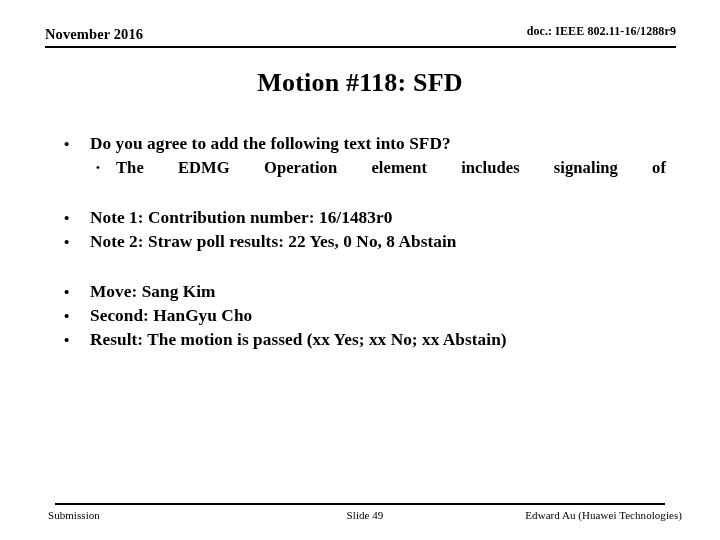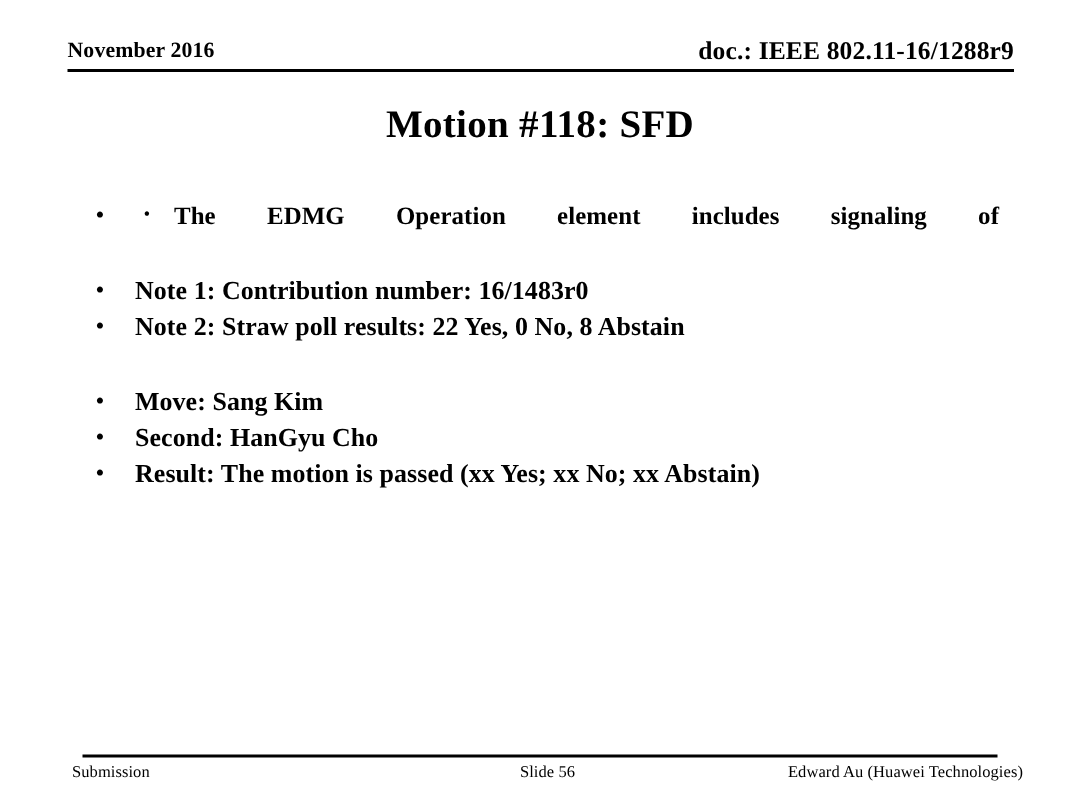--- a/index.html
+++ b/index.html
@@ -37,21 +37,21 @@
     top: 2px;
     font-size: 14.5px;
     font-weight: bold;
     letter-spacing: 0.1px;
     white-space: nowrap;
   }
   .header-doc {
     position: absolute;
     right: 0px;
     top: 0px;
-    font-size: 17px;
+    font-size: 12px;
     font-weight: bold;
     letter-spacing: 0.1px;
     white-space: nowrap;
     text-align: right;
   }
   .header-rule {
     position: absolute;
     left: 45px;
     top: 46px;
     width: 631px;
@@ -180,20 +180,21 @@
   </div>
   <div class="header-rule"></div>
 
   <div class="title">Motion #118:  SFD</div>
 
   <div class="body-area">
 
     <div class="blk">
       <div class="l1">
         <span class="bullet">•</span>
+        <span>Do you agree to add the following text into SFD?</span>
       </div>
       <div class="l2">
         <span class="bullet">•</span>
         <span class="just">The EDMG Operation element includes signaling of</span>
       </div>
     </div>
 
     <div class="gap-a"></div>
 
     <div class="blk">
@@ -222,17 +223,17 @@
         <span class="bullet">•</span>
         <span>Result:  The motion is passed (xx Yes; xx No; xx Abstain)</span>
       </div>
     </div>
 
   </div>
 
   <div class="footer-rule"></div>
   <div class="footer">
     <div class="footer-left">Submission</div>
-    <div class="footer-center">Slide 56</div>
+    <div class="footer-center">Slide 49</div>
     <div class="footer-right">Edward Au (Huawei Technologies)</div>
   </div>
 
 </div>
 
 </body></html>

